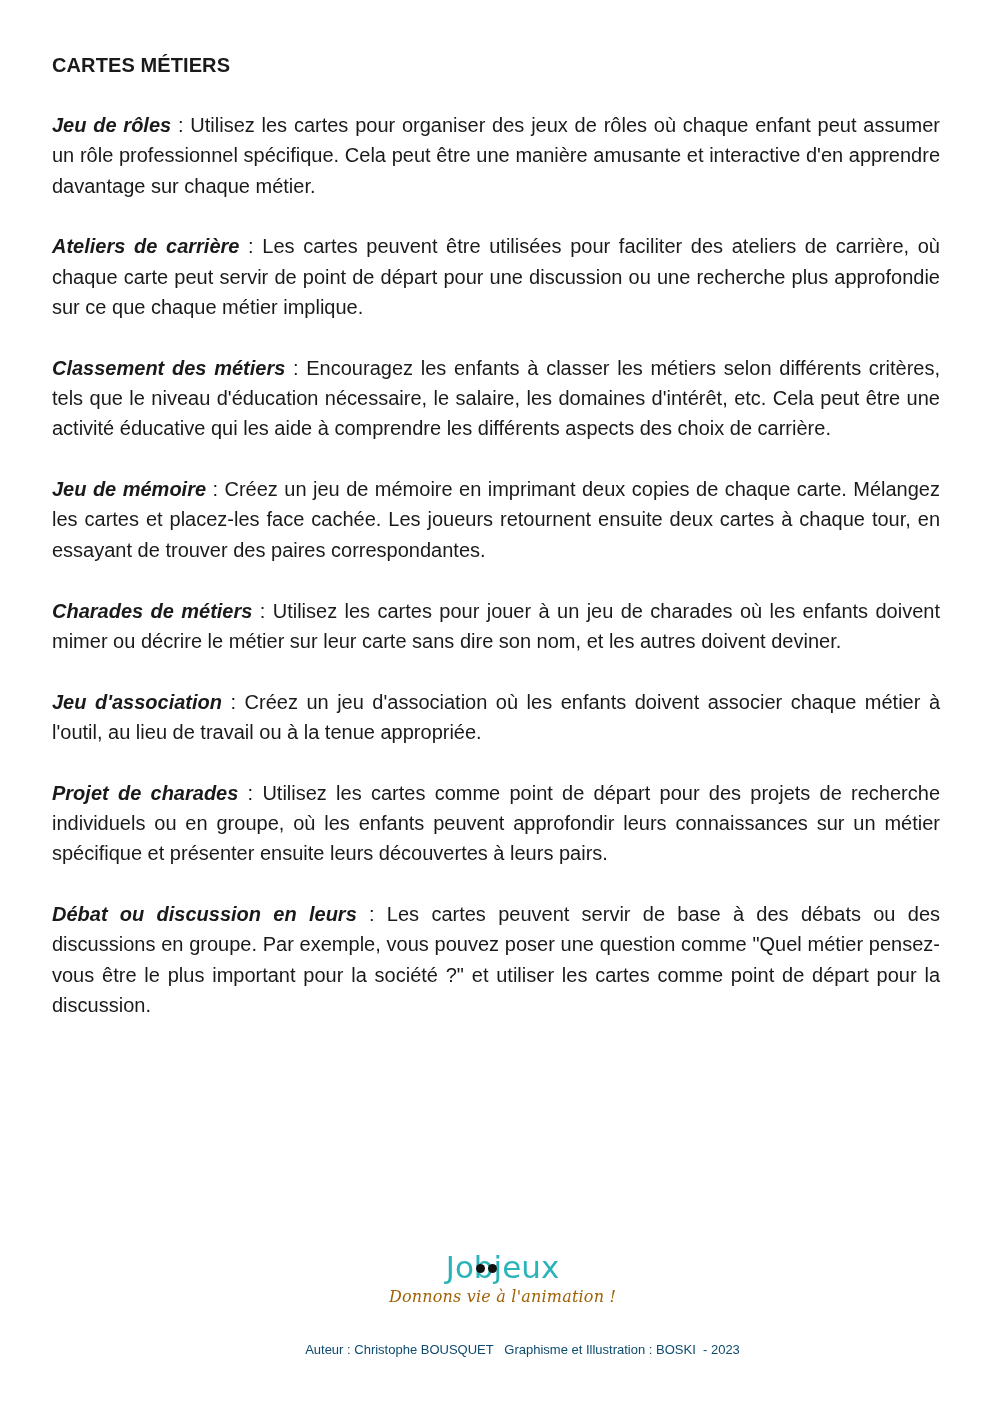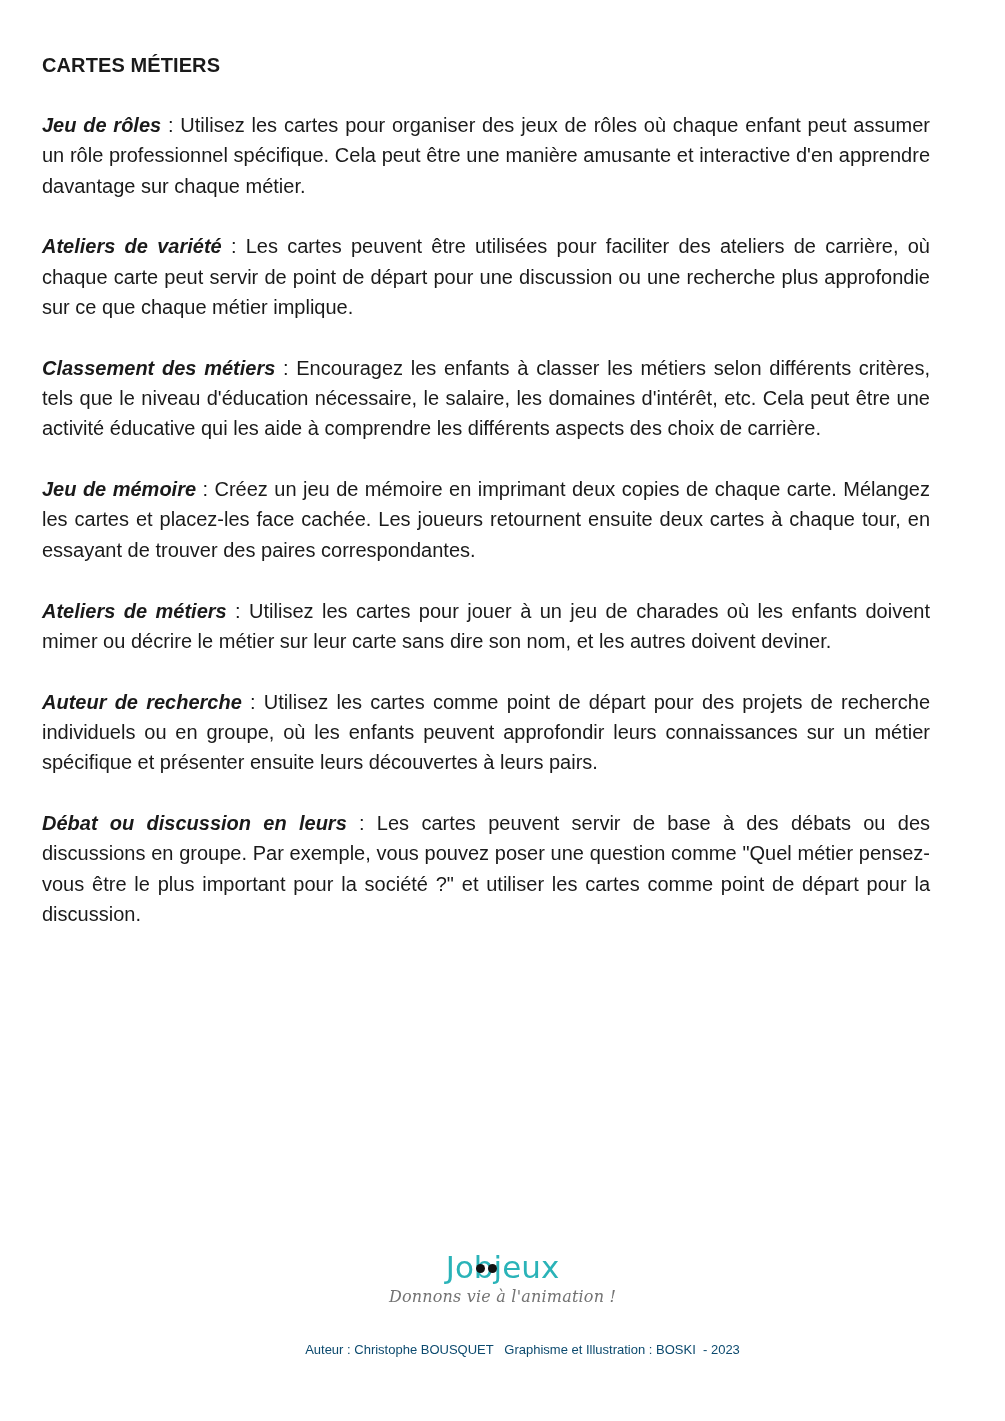--- a/index.html
+++ b/index.html
@@ -10,21 +10,21 @@
     body {
       width: 1005px;
       height: 1421px;
       position: relative;
       overflow: hidden;
       font-family: "Liberation Sans", sans-serif;
       color: #1a1a1a;
     }
     .page {
       position: absolute;
-      left: 42px;
+      left: 52px;
       top: 50px;
       width: 888px;
     }
     .doc-title {
       font-size: 20px;
       font-weight: bold;
       line-height: 30px;
       margin: 0 0 30px 0;
       letter-spacing: 0.1px;
     }
@@ -73,21 +73,21 @@
       height: 9px;
       border-radius: 50%;
       background: #111;
     }
     .eye.left { left: 1px; }
     .eye.right { left: 13px; }
     .tagline {
       font-family: "DejaVu Serif", serif;
       font-style: italic;
       font-size: 16px;
-      color: #737373;
+      color: #a16207;
       line-height: 22px;
       margin-top: 2px;
       letter-spacing: 0.2px;
     }
     .footer {
       position: absolute;
       left: 0;
       width: 1005px;
       top: 1342px;
       text-align: center;
@@ -101,33 +101,36 @@
 </head>
 <body>
 
 <div class="page">
   <h1 class="doc-title">CARTES MÉTIERS</h1>
 
   <p class="para">
     <b>Jeu de rôles</b><span> : Utilisez les cartes pour organiser des jeux de rôles où chaque enfant peut assumer un rôle professionnel spécifique. Cela peut être une manière amusante et interactive d'en apprendre davantage sur chaque métier.</span>
   </p>
   <p class="para">
-    <b>Ateliers de variété</b><span> : Les cartes peuvent être utilisées pour faciliter des ateliers de carrière, où chaque carte peut servir de point de départ pour une discussion ou une recherche plus approfondie sur ce que chaque métier implique.</span>
+    <b>Ateliers de carrière</b><span> : Les cartes peuvent être utilisées pour faciliter des ateliers de carrière, où chaque carte peut servir de point de départ pour une discussion ou une recherche plus approfondie sur ce que chaque métier implique.</span>
   </p>
   <p class="para">
     <b>Classement des métiers</b><span> : Encouragez les enfants à classer les métiers selon différents critères, tels que le niveau d'éducation nécessaire, le salaire, les domaines d'intérêt, etc. Cela peut être une activité éducative qui les aide à comprendre les différents aspects des choix de carrière.</span>
   </p>
   <p class="para">
     <b>Jeu de mémoire</b><span> : Créez un jeu de mémoire en imprimant deux copies de chaque carte. Mélangez les cartes et placez-les face cachée. Les joueurs retournent ensuite deux cartes à chaque tour, en essayant de trouver des paires correspondantes.</span>
   </p>
   <p class="para">
-    <b>Ateliers de métiers</b><span> : Utilisez les cartes pour jouer à un jeu de charades où les enfants doivent mimer ou décrire le métier sur leur carte sans dire son nom, et les autres doivent deviner.</span>
+    <b>Charades de métiers</b><span> : Utilisez les cartes pour jouer à un jeu de charades où les enfants doivent mimer ou décrire le métier sur leur carte sans dire son nom, et les autres doivent deviner.</span>
   </p>
   <p class="para">
-    <b>Auteur de recherche</b><span> : Utilisez les cartes comme point de départ pour des projets de recherche individuels ou en groupe, où les enfants peuvent approfondir leurs connaissances sur un métier spécifique et présenter ensuite leurs découvertes à leurs pairs.</span>
+    <b>Jeu d'association</b><span> : Créez un jeu d'association où les enfants doivent associer chaque métier à l'outil, au lieu de travail ou à la tenue appropriée.</span>
+  </p>
+  <p class="para">
+    <b>Projet de charades</b><span> : Utilisez les cartes comme point de départ pour des projets de recherche individuels ou en groupe, où les enfants peuvent approfondir leurs connaissances sur un métier spécifique et présenter ensuite leurs découvertes à leurs pairs.</span>
   </p>
   <p class="para">
     <b>Débat ou discussion en leurs</b><span> : Les cartes peuvent servir de base à des débats ou des discussions en groupe. Par exemple, vous pouvez poser une question comme "Quel métier pensez-vous être le plus important pour la société ?" et utiliser les cartes comme point de départ pour la discussion.</span>
   </p>
 </div>
 
 <div class="logo">
   <div class="logo-word">
     <span>Jo</span><span class="eye-wrap"><span>b</span><span class="eyes">
           <span class="eye left"></span>

